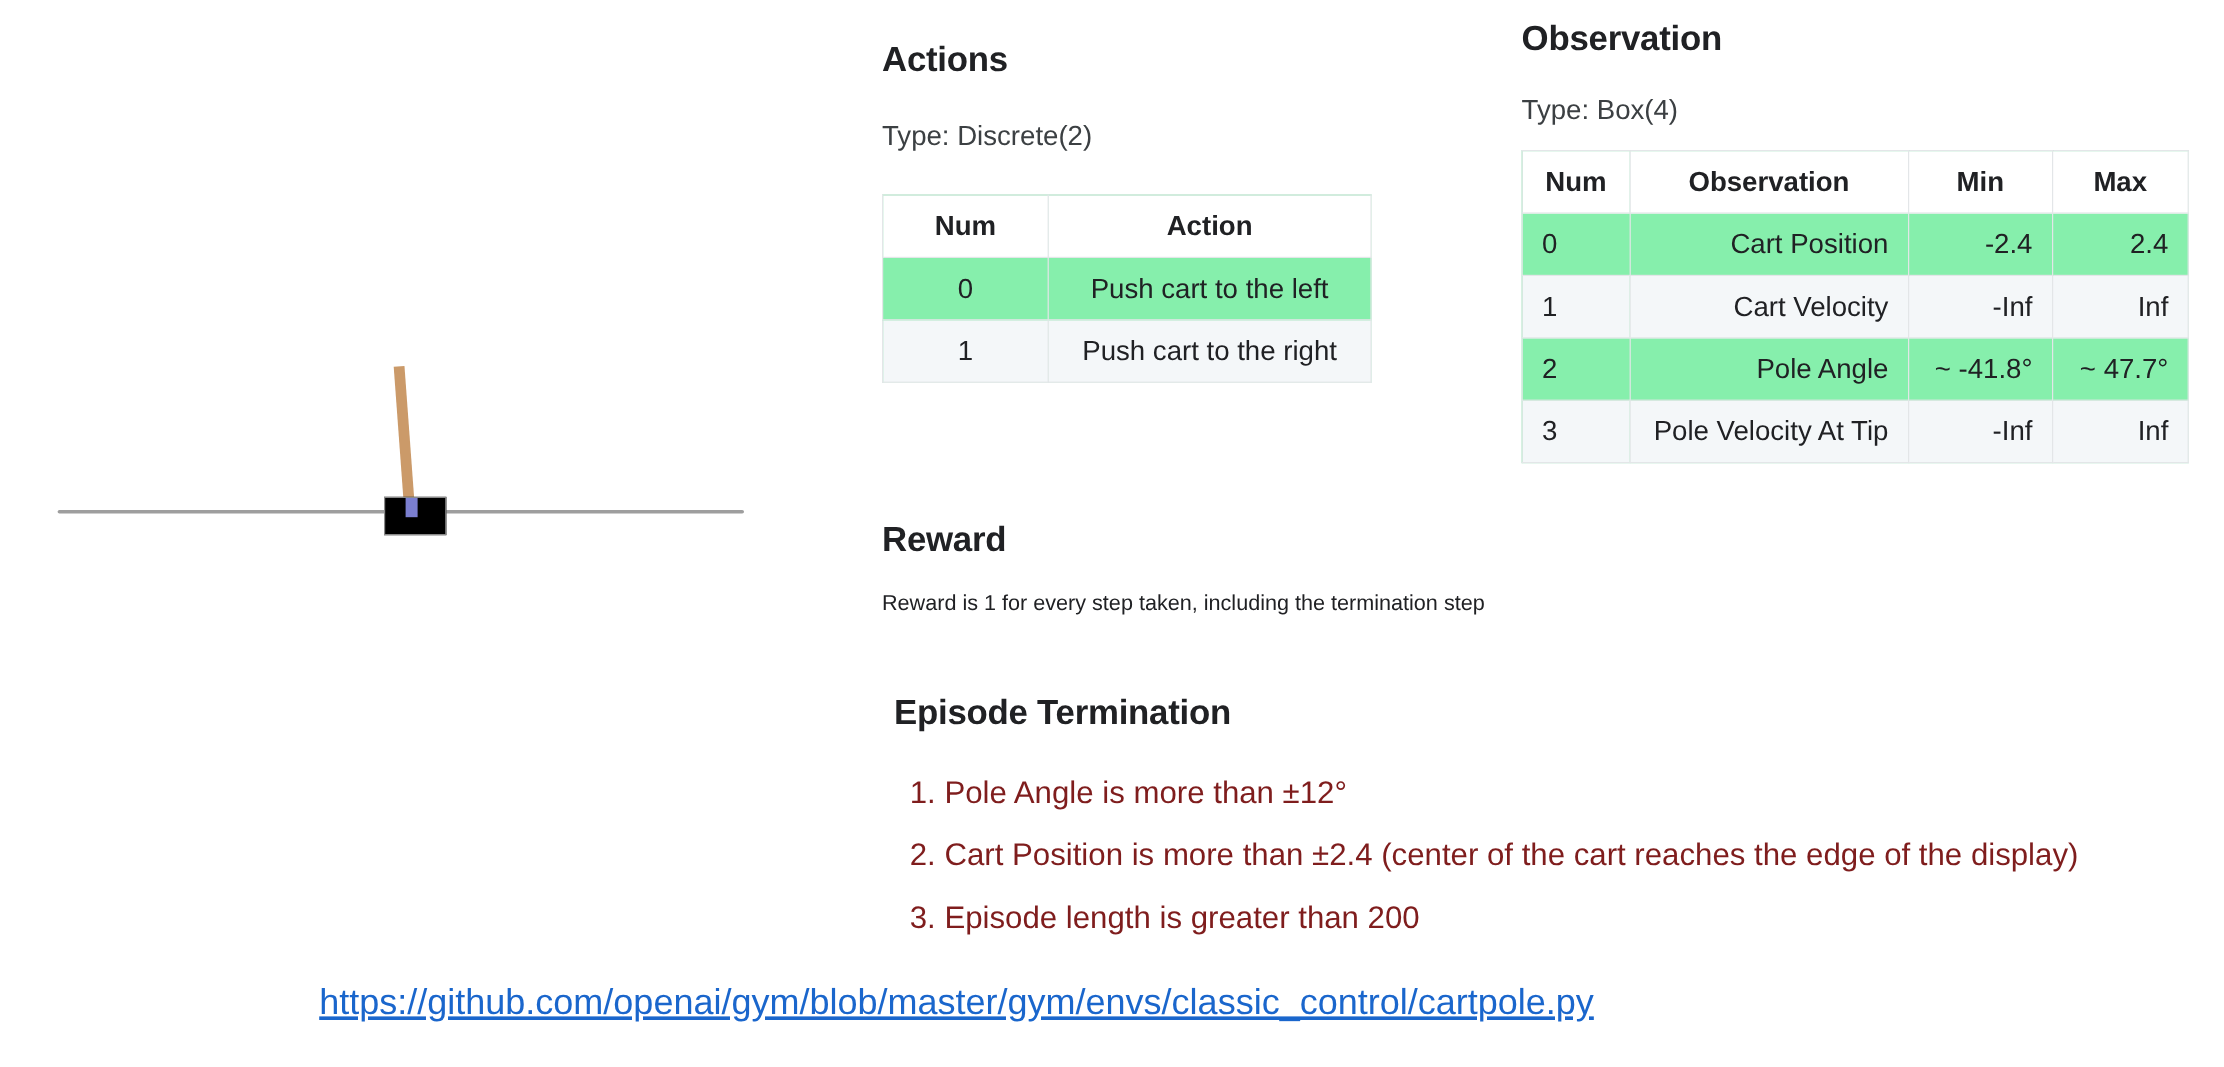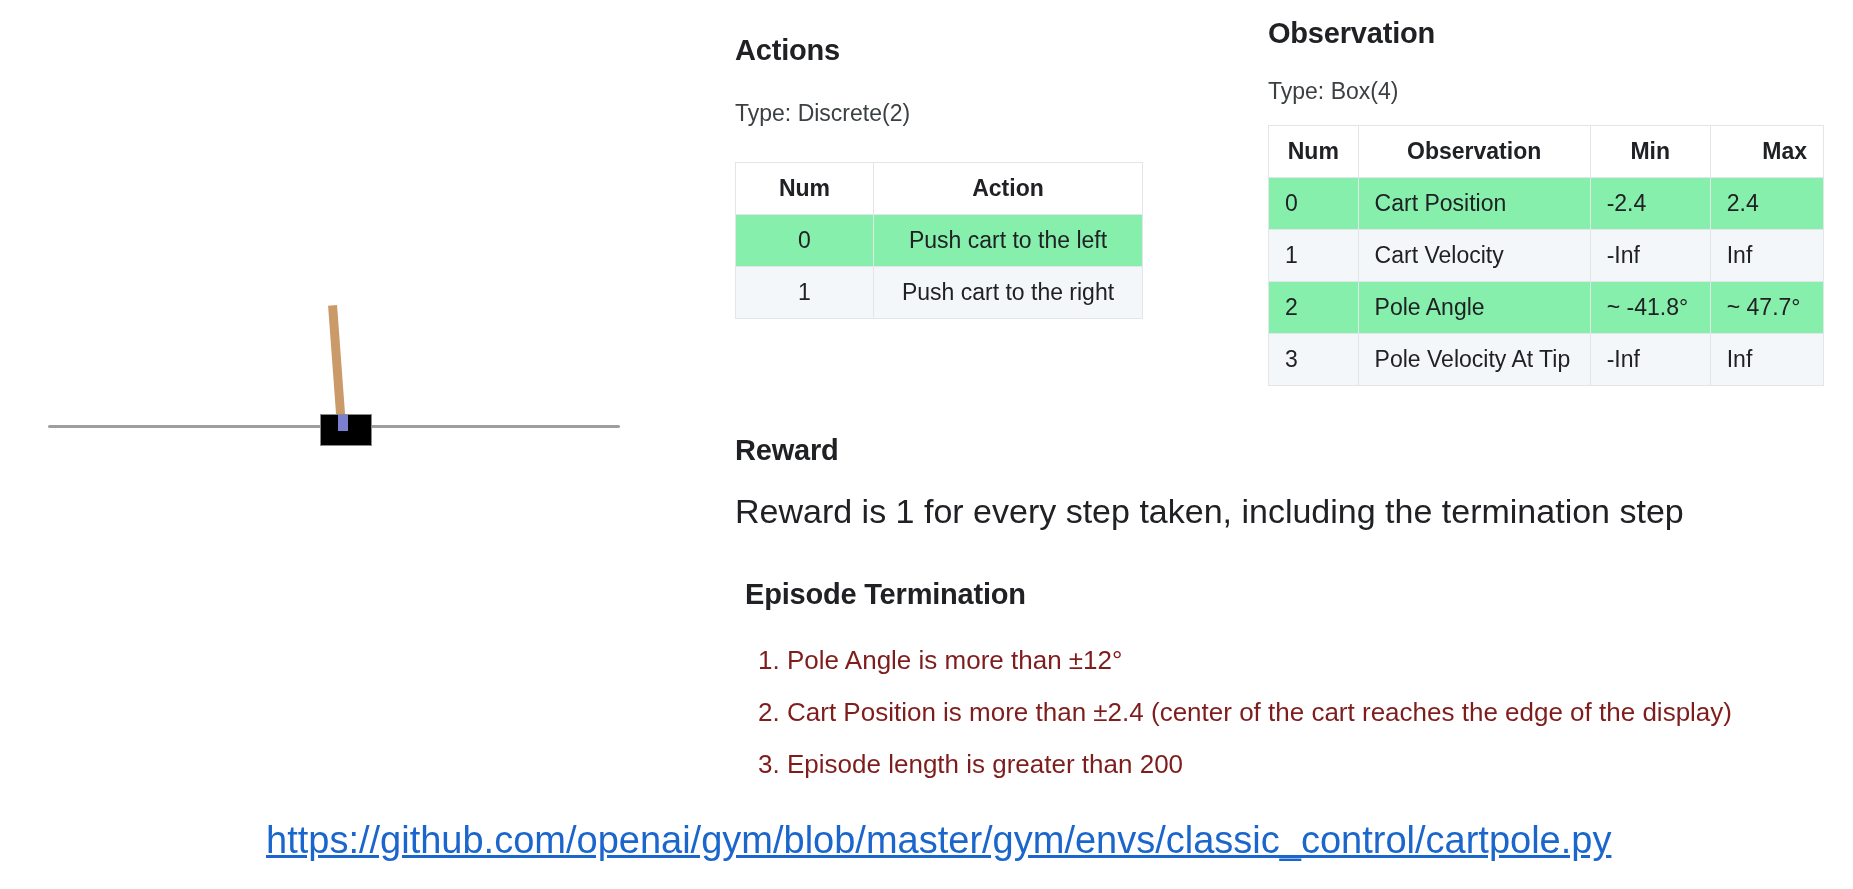--- a/index.html
+++ b/index.html
@@ -37,21 +37,21 @@
     position:absolute;
     font-size:29px;font-weight:bold;color:#202124;
     letter-spacing:-0.2px;white-space:nowrap;
   }
   .type-label{
     position:absolute;
     font-size:23px;color:#3c4043;white-space:nowrap;
   }
   .body-text{
     position:absolute;
-    font-size:34px;color:#202124;white-space:nowrap;
+    font-size:18px;color:#202124;white-space:nowrap;
   }
 
   
   table.doc-table{
     position:absolute;
     border-collapse:collapse;
     background:#86efac;
     font-size:23px;
     color:#202124;
   }
@@ -69,43 +69,43 @@
     background:#ffffff;
   }
   table.doc-table tbody tr:nth-child(even){background:#f4f7f9;}
 
   
   #actions-table td{text-align:center;}
   #actions-table{left:735px;top:162px;width:408px;}
   #actions-table .col-num{width:105px;}
 
   
-  #observation-table td{text-align:left;}
+  #observation-table td{text-align:right;}
   #observation-table{left:1268px;top:125px;width:556px;}
   #observation-table .col-num{width:82px;}
   #observation-table .col-obs{width:215px;}
   #observation-table .col-min{width:113px;}
-  #observation-table .col-max{width:110px;text-align:right;}
+  #observation-table .col-max{width:110px;}
   #observation-table td.c-num{text-align:left;}
 
   
   #termination-list{
     position:absolute;left:757px;top:645px;
     margin:0;padding:0 0 0 30px;
     list-style:decimal;
   }
   #termination-list li{
     font-size:26px;color:#7f1d1d;
     margin-bottom:21px;white-space:nowrap;
   }
 
   
   #source-link{
     position:absolute;left:266px;top:819px;
-    font-size:38px;color:#1a66cc;
+    font-size:30px;color:#1a66cc;
     text-decoration:underline;
     white-space:nowrap;cursor:pointer;
   }
 </style>
 </head>
 <body>
 
 <div id="cartpole-figure">
   <div id="track"></div>
   <div id="pole"></div>

